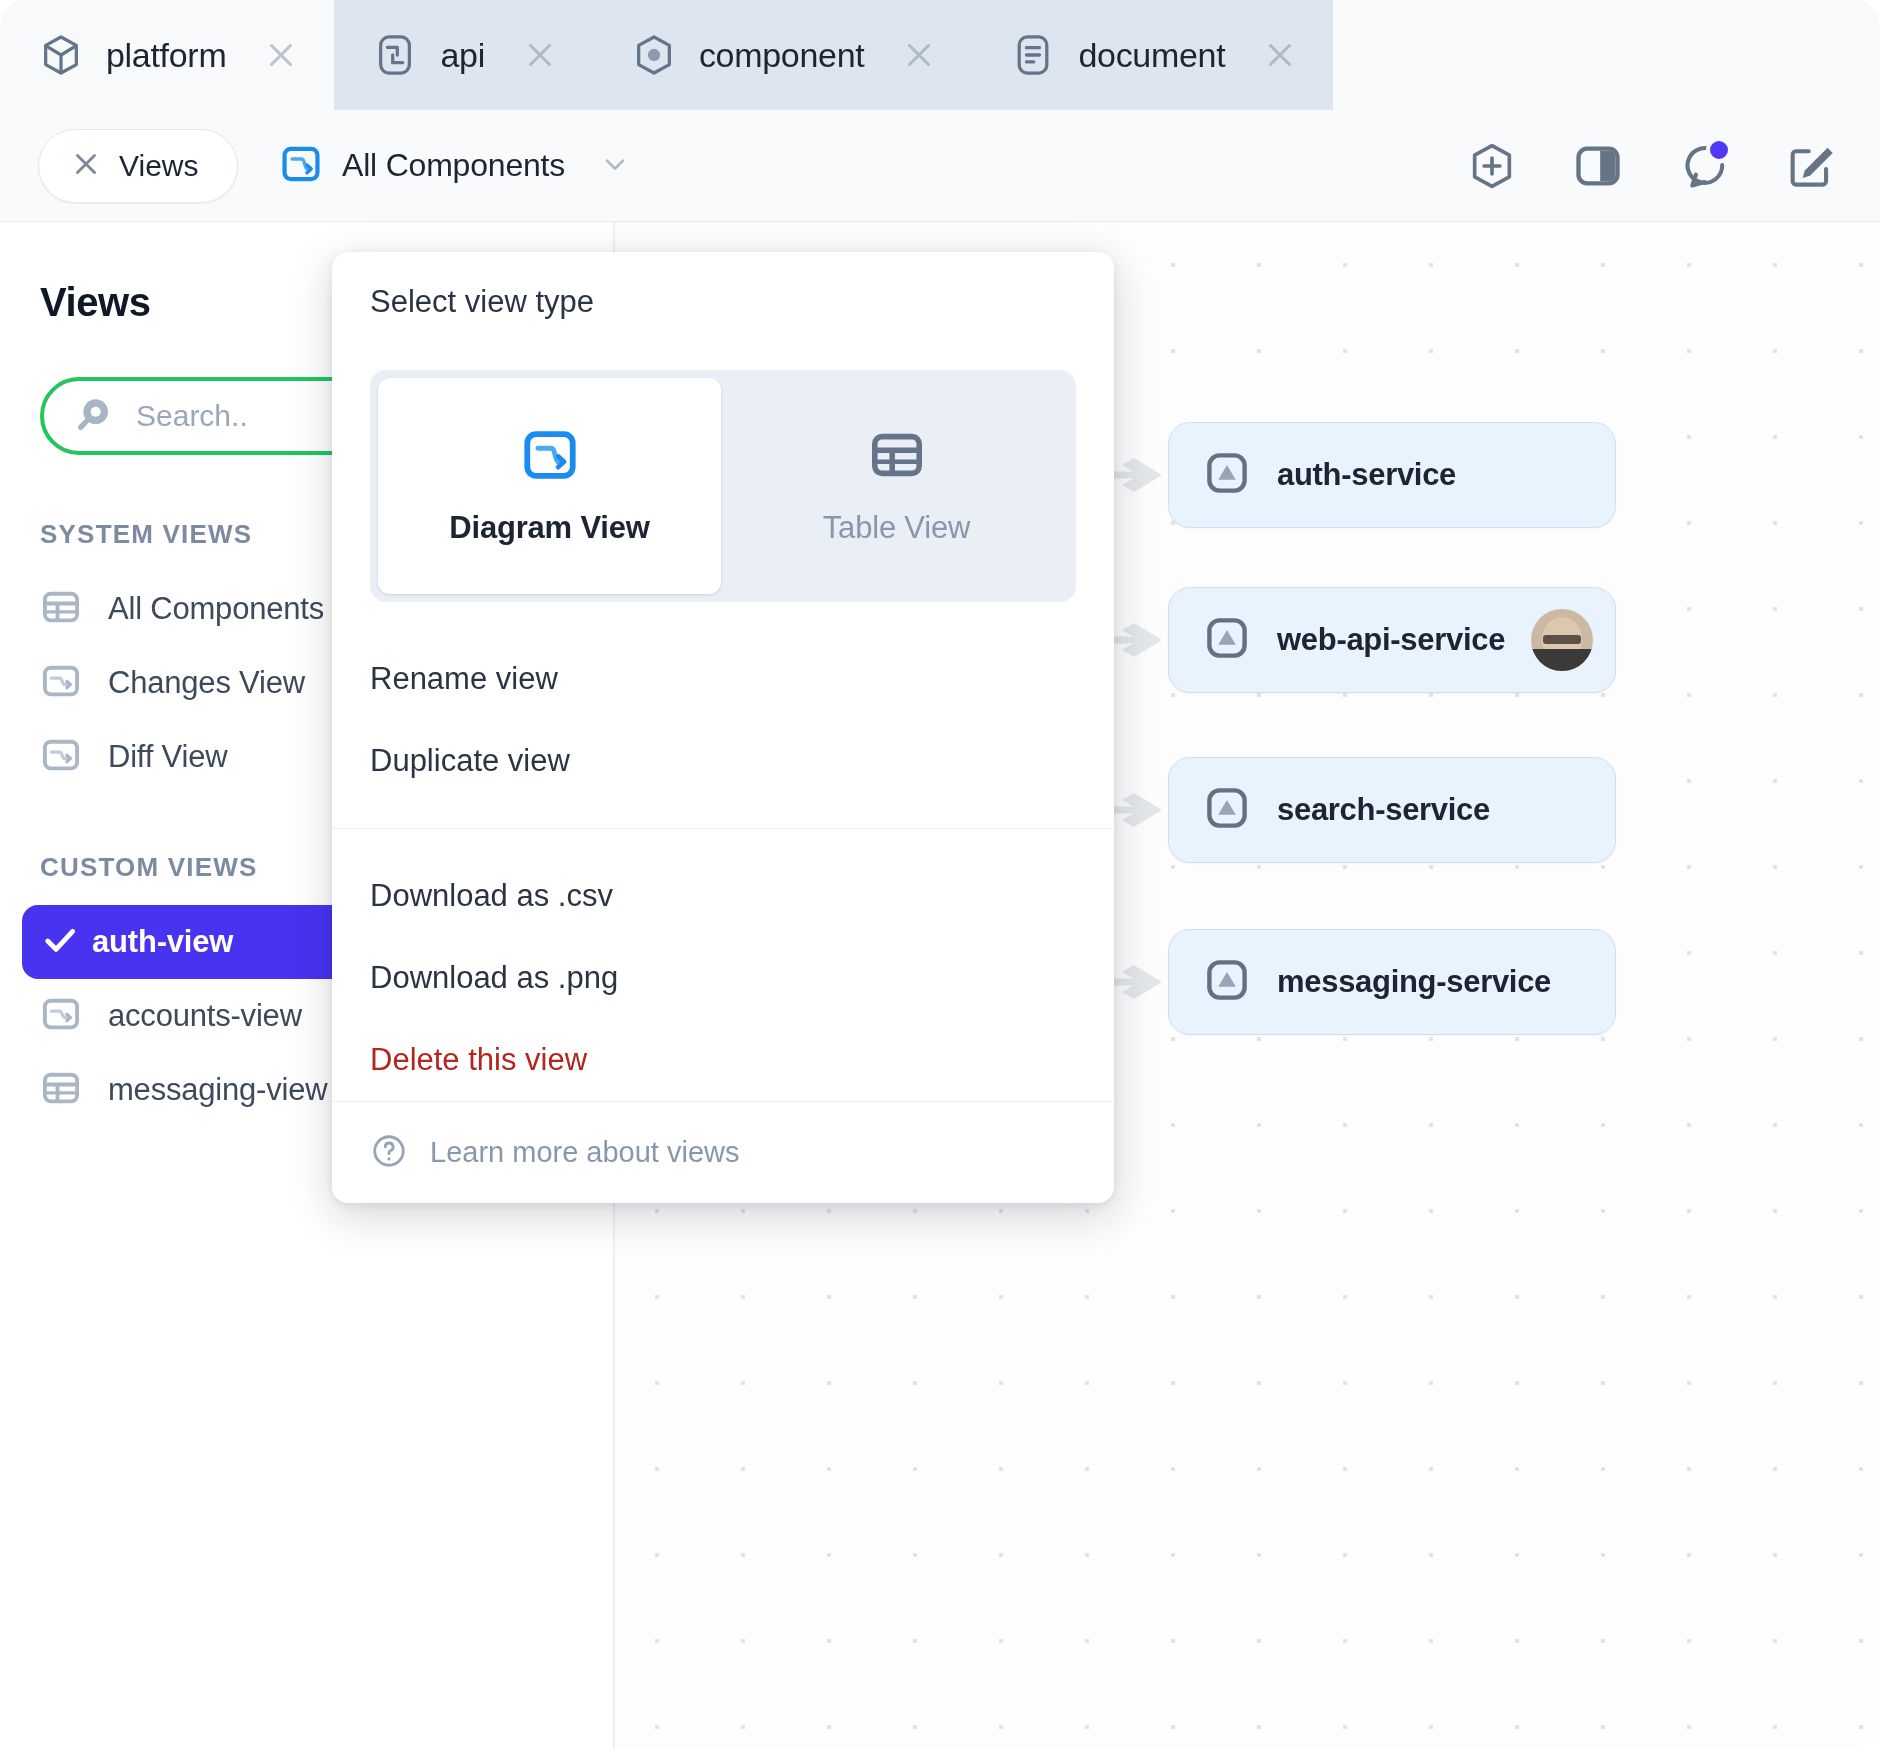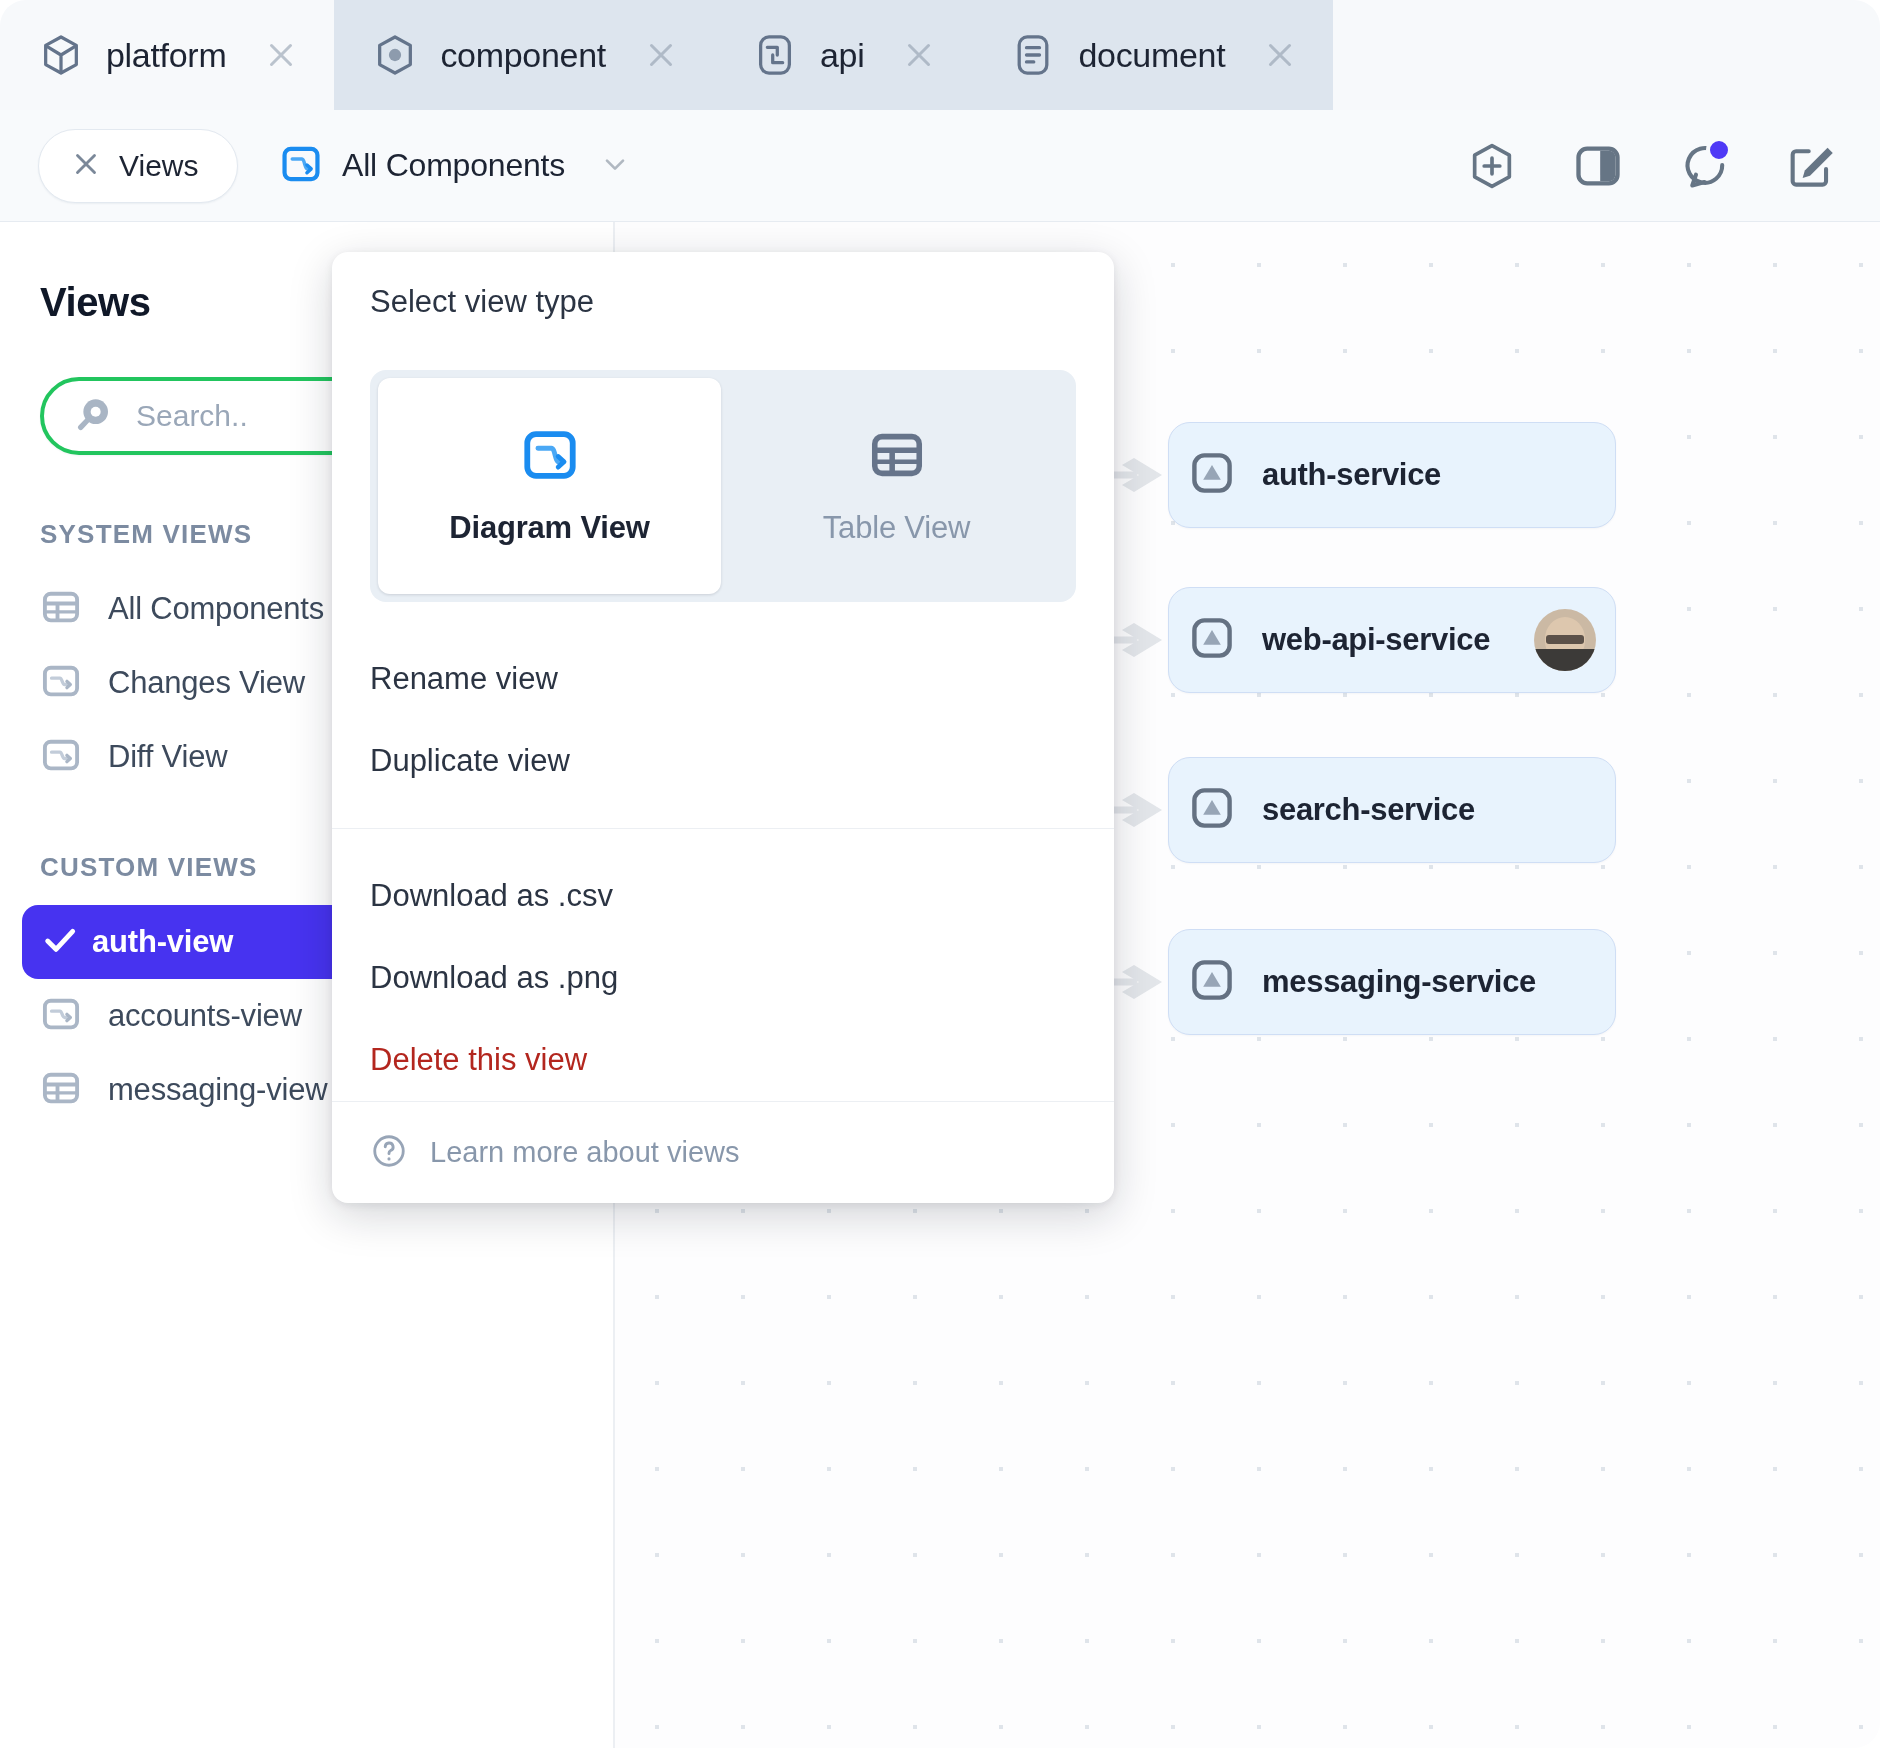--- a/index.html
+++ b/index.html
@@ -143,21 +143,21 @@
     width: 220px; height: 110px; border-radius: 28px;
     background: #2a3344;
   }
   .svc-node {
     position: absolute;
     height: 106px;
     background: #e8f3fd;
     border: 1px solid #cfdef5;
     border-radius: 22px;
     display: flex; align-items: center; gap: 26px;
-    padding: 0 19px;
+    padding: 0 34px;
     box-shadow: 0 1px 2px rgba(23,43,77,.04);
     cursor: pointer;
   }
   .svc-node .name {
     font-size: 31px; color: #1d2433; font-weight: 600; letter-spacing: -0.3px;
     white-space: nowrap;
   }
   .svc-avatar {
     margin-left: auto;
     width: 62px; height: 62px; border-radius: 50%;
@@ -241,40 +241,40 @@
       <span class="tab-close">
         <svg viewBox="0 0 24 24" width="38" height="38" stroke="#8a97a8" stroke-width="1.9" fill="none" stroke-linecap="round">
             <path d="M6 6l12 12M18 6L6 18"></path>
           </svg>
       </span>
     </div>
 
     <div class="tab active">
       <span class="tab-icon">
         <svg viewBox="0 0 24 24" width="46" height="46" fill="none" stroke="#64748b" stroke-width="1.7">
-          <path d="M12 2.6 20 7v10l-8 4.4L4 17V7z" stroke-linejoin="round"></path>
-          <circle cx="12" cy="12" r="3.2" fill="#8d9bad" stroke="none"></circle>
-        </svg>
-      </span>
-      <span class="tab-label">component</span>
+          <rect x="4.5" y="2.6" width="15" height="18.8" rx="4.4"></rect>
+          <path d="M8 8h5.2v4M16 16h-5.2v-4" stroke-linecap="round" stroke-linejoin="round"></path>
+        </svg>
+      </span>
+      <span class="tab-label">api</span>
       <span class="tab-close">
         <svg viewBox="0 0 24 24" width="38" height="38" stroke="#8a97a8" stroke-width="1.9" fill="none" stroke-linecap="round">
             <path d="M6 6l12 12M18 6L6 18"></path>
           </svg>
       </span>
     </div>
 
     <div class="tab active">
       <span class="tab-icon">
         <svg viewBox="0 0 24 24" width="46" height="46" fill="none" stroke="#64748b" stroke-width="1.7">
-          <rect x="4.5" y="2.6" width="15" height="18.8" rx="4.4"></rect>
-          <path d="M8 8h5.2v4M16 16h-5.2v-4" stroke-linecap="round" stroke-linejoin="round"></path>
-        </svg>
-      </span>
-      <span class="tab-label">api</span>
+          <path d="M12 2.6 20 7v10l-8 4.4L4 17V7z" stroke-linejoin="round"></path>
+          <circle cx="12" cy="12" r="3.2" fill="#8d9bad" stroke="none"></circle>
+        </svg>
+      </span>
+      <span class="tab-label">component</span>
       <span class="tab-close">
         <svg viewBox="0 0 24 24" width="38" height="38" stroke="#8a97a8" stroke-width="1.9" fill="none" stroke-linecap="round">
             <path d="M6 6l12 12M18 6L6 18"></path>
           </svg>
       </span>
     </div>
 
     <div class="tab active">
       <span class="tab-icon">
         <svg viewBox="0 0 24 24" width="46" height="46" fill="none" stroke="#64748b" stroke-width="1.7">

